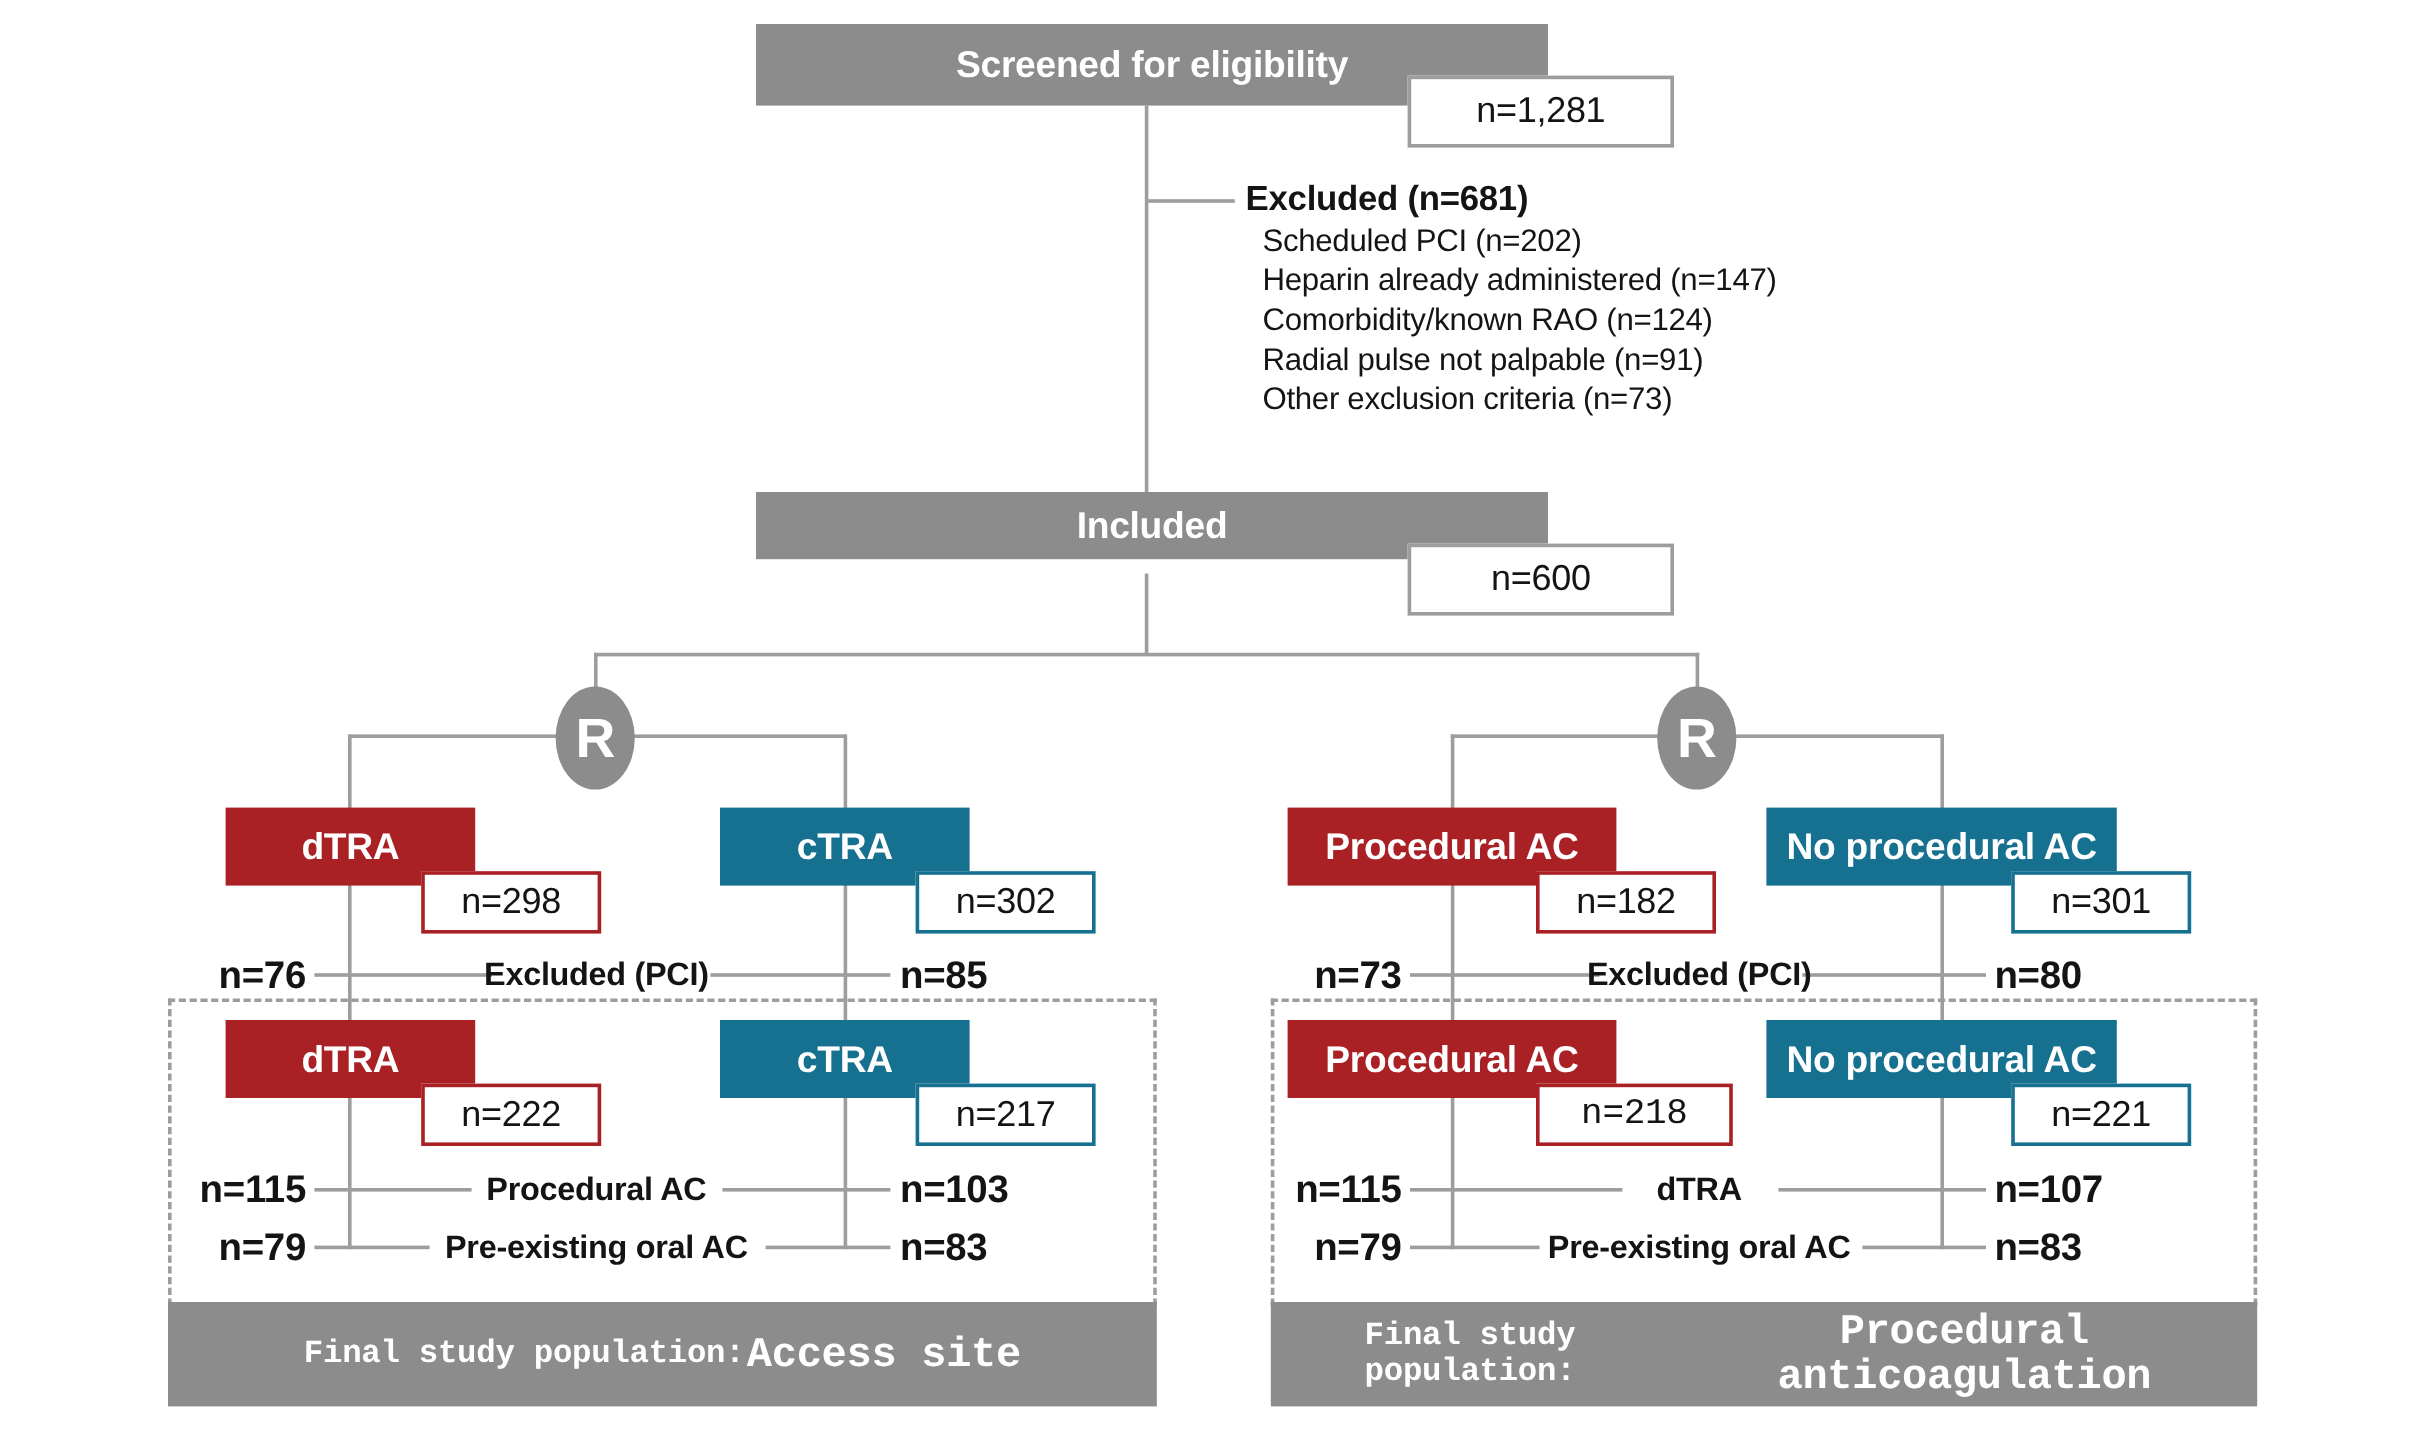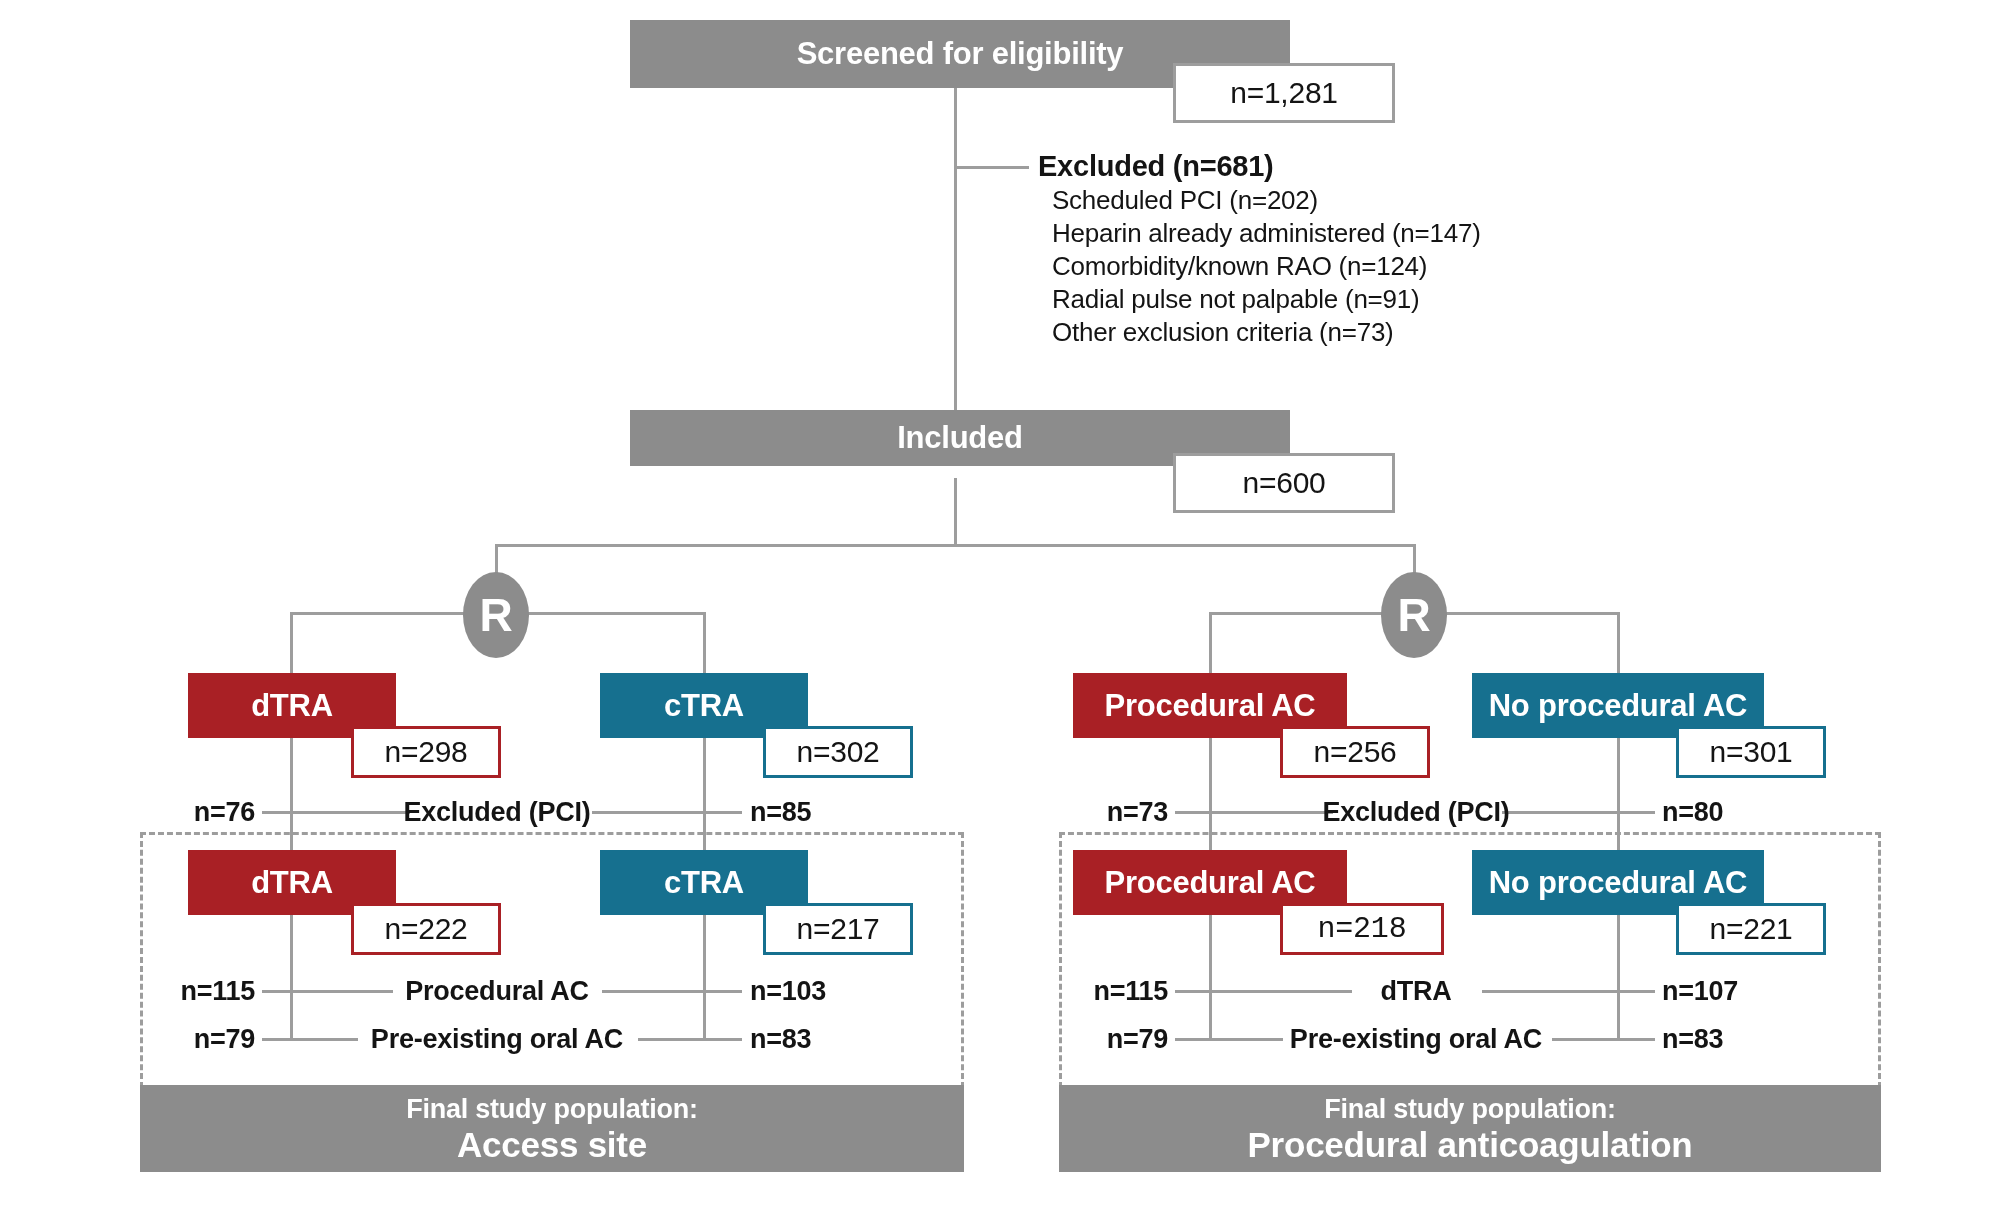--- a/index.html
+++ b/index.html
@@ -30,33 +30,33 @@
   }
   .red{background:#a92025;}
   .teal{background:#16708f;}
   .rcircle{
     position:absolute;background:#8c8c8c;border-radius:50%;z-index:3;
     color:#ffffff;font-weight:bold;font-size:46px;
     display:flex;align-items:center;justify-content:center;
   }
   .dashedbox{position:absolute;border:3px dashed #9d9d9d;z-index:1;box-sizing:border-box;background:transparent;}
   .sideN{
-    position:absolute;z-index:2;font-weight:bold;font-size:27px;height:34px;line-height:34px;
+    position:absolute;z-index:2;font-weight:bold;font-size:32px;height:34px;line-height:34px;
   }
   .sideN.r{text-align:right;}
   .rowlabel{
     position:absolute;z-index:2;font-weight:bold;font-size:27px;height:34px;line-height:34px;
     transform:translateX(-50%);white-space:nowrap;
   }
   .callout{position:absolute;z-index:2;}
   .callout .title{font-weight:bold;font-size:29px;line-height:36px;white-space:nowrap;}
   .callout .items{margin-left:14px;font-size:26px;line-height:33px;white-space:nowrap;}
   .footer{
     position:absolute;background:#8c8c8c;z-index:5;color:#ffffff;text-align:center;
-    display:flex;flex-direction:column;align-items:center;justify-content:center;gap:2px;
+    display:flex;align-items:center;justify-content:center;gap:2px;font-family:Liberation Mono, monospace;
   }
   .footer .l1{font-weight:bold;font-size:27px;line-height:30px;}
   .footer .l2{font-weight:bold;font-size:35px;line-height:38px;}
 </style>
 </head>
 <body>
 
 <div class="canvas">
 
   <div class="line" style="left:954px;top:88px;width:3px;height:322px;"></div>
@@ -162,21 +162,21 @@
 
   <div class="footer" style="left:140px;top:1085px;width:824px;height:87px;">
     <div class="l1">Final study population:</div>
     <div class="l2">Access site</div>
   </div>
 
   <div class="colorbox red" style="left:1073px;top:673px;width:274px;height:65px;">
     <span>Procedural AC</span>
   </div>
   <div class="nbox red-border" style="left:1280px;top:726px;width:150px;height:52px;">
-    <span>n=256</span>
+    <span>n=182</span>
   </div>
   <div class="colorbox teal" style="left:1472px;top:673px;width:292px;height:65px;">
     <span>No procedural AC</span>
   </div>
   <div class="nbox teal-border" style="left:1676px;top:726px;width:150px;height:52px;">
     <span>n=301</span>
   </div>
 
   <div class="sideN r" style="left:1063px;top:795px;width:105px;">n=73</div>
   <div class="rowlabel" style="left:1416px;top:795px;">Excluded (PCI)</div>

